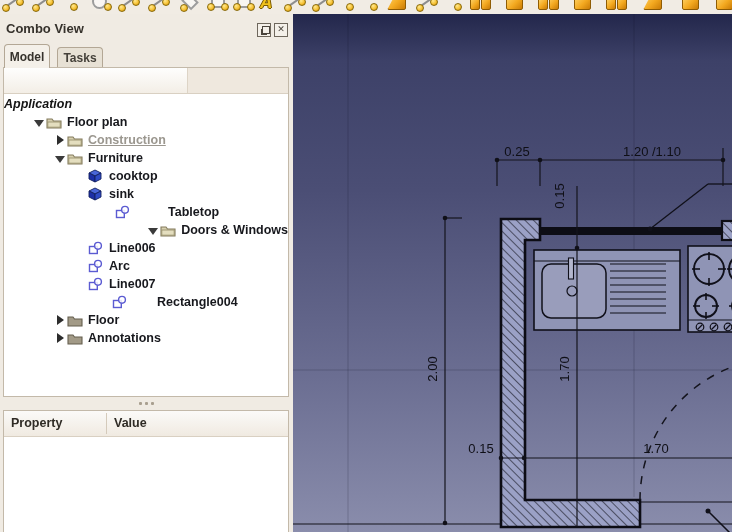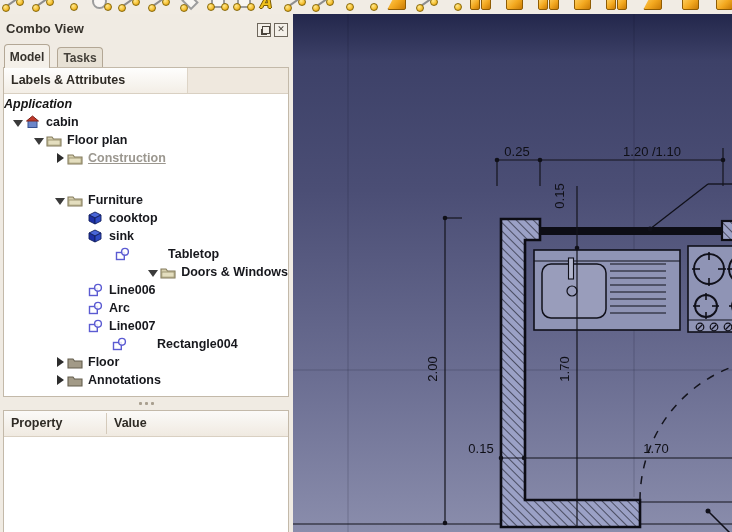--- a/index.html
+++ b/index.html
@@ -180,51 +180,42 @@
       <span class="float-glyph"></span>
     </div>
   <div class="winbtn" id="btn-close">✕</div>
 
   <div class="tab" id="tab-model">Model</div>
   <div class="tab" id="tab-tasks">Tasks</div>
 
   <div id="treebox">
     <div id="treeheader">
       <div class="h2"></div>
-      <div class="h1t">Labels &amp; Attributes</div>
     </div>
     <div id="tree">
         <div class="trow root" style="padding-left: 0; font-style: italic;">
           <span class="tlbl">Application</span>
         </div>
-        <div class="trow " style="padding-left: 8px;">
-          <span class="arrow exp"></span>
-          <span class="ticon"><svg width="15" height="14" viewBox="0 0 15 14">
-              <rect x="3" y="5.5" width="9" height="7" fill="#6c86c9" stroke="#35508f"></rect>
-              <polygon points="1.5,6 7.5,1 13.5,6" fill="#c0392b" stroke="#7c221a"></polygon>
-            </svg></span>
-          <span class="tlbl">cabin</span>
-        </div>
         <div class="trow " style="padding-left: 29px;">
           <span class="arrow exp"></span>
           <span class="ticon"><svg width="16" height="13" viewBox="0 0 16 13">
               <path d="M1,3 h5 l1.5,2 H15 v7 H1 Z" fill="#d6cfae" stroke="#837b5c" stroke-width="1.1"></path>
               <path d="M1.8,6 h12.4 v5.2 H1.8 Z" fill="#e4debf" stroke="#938b68" stroke-width="0.8"></path>
             </svg></span>
           <span class="tlbl">Floor plan</span>
         </div>
         <div class="trow disabled" style="padding-left: 50px;">
           <span class="arrow col"></span>
           <span class="ticon"><svg width="16" height="13" viewBox="0 0 16 13">
               <path d="M1,3 h5 l1.5,2 H15 v7 H1 Z" fill="#d6cfae" stroke="#837b5c" stroke-width="1.1"></path>
               <path d="M1.8,6 h12.4 v5.2 H1.8 Z" fill="#e4debf" stroke="#938b68" stroke-width="0.8"></path>
             </svg></span>
           <span class="tlbl">Construction</span>
         </div>
-        <div class="trow " style="padding-left: 50px; margin-top: 24px;">
+        <div class="trow " style="padding-left: 50px;">
           <span class="arrow exp"></span>
           <span class="ticon"><svg width="16" height="13" viewBox="0 0 16 13">
               <path d="M1,3 h5 l1.5,2 H15 v7 H1 Z" fill="#d6cfae" stroke="#837b5c" stroke-width="1.1"></path>
               <path d="M1.8,6 h12.4 v5.2 H1.8 Z" fill="#e4debf" stroke="#938b68" stroke-width="0.8"></path>
             </svg></span>
           <span class="tlbl">Furniture</span>
         </div>
         <div class="trow " style="padding-left: 71px;">
           <span class="arrow "></span>
           <span class="ticon"><svg width="14" height="14" viewBox="0 0 14 14">

